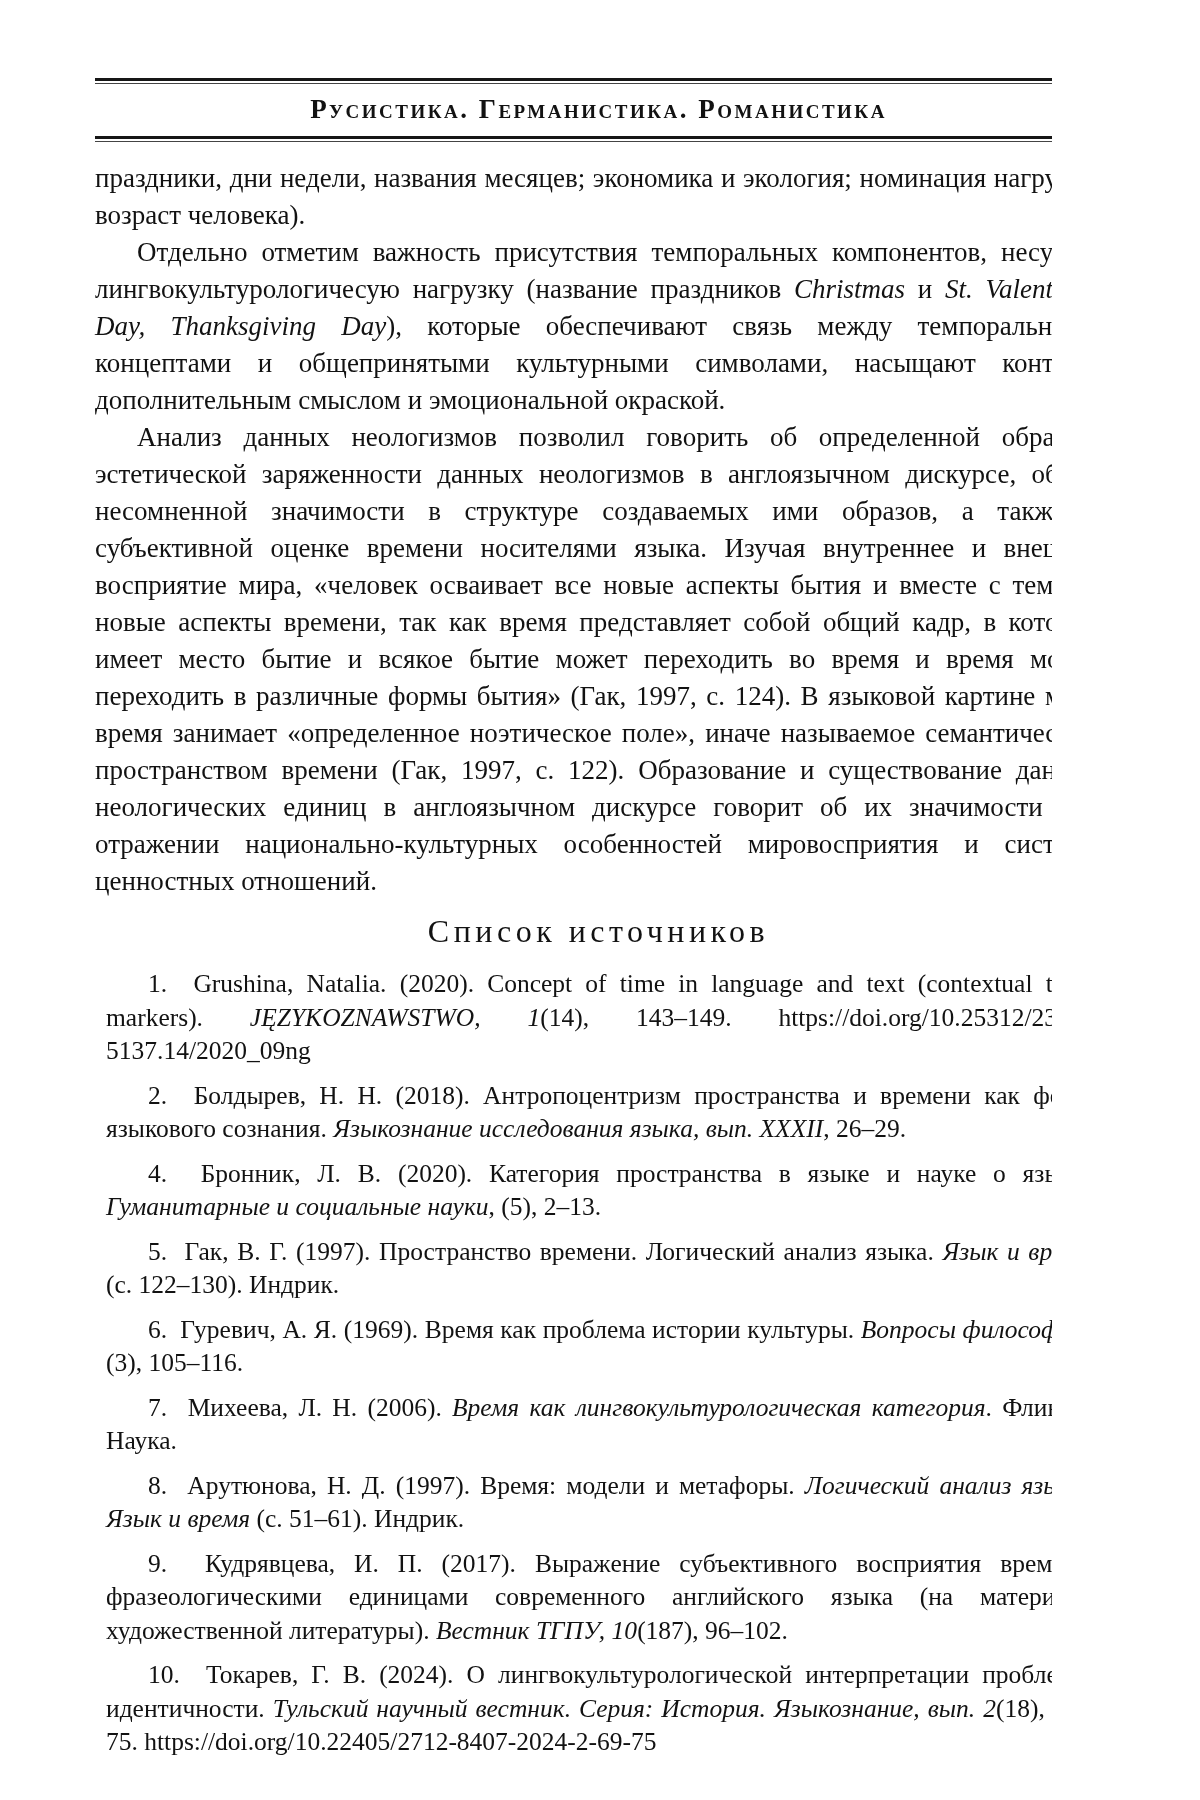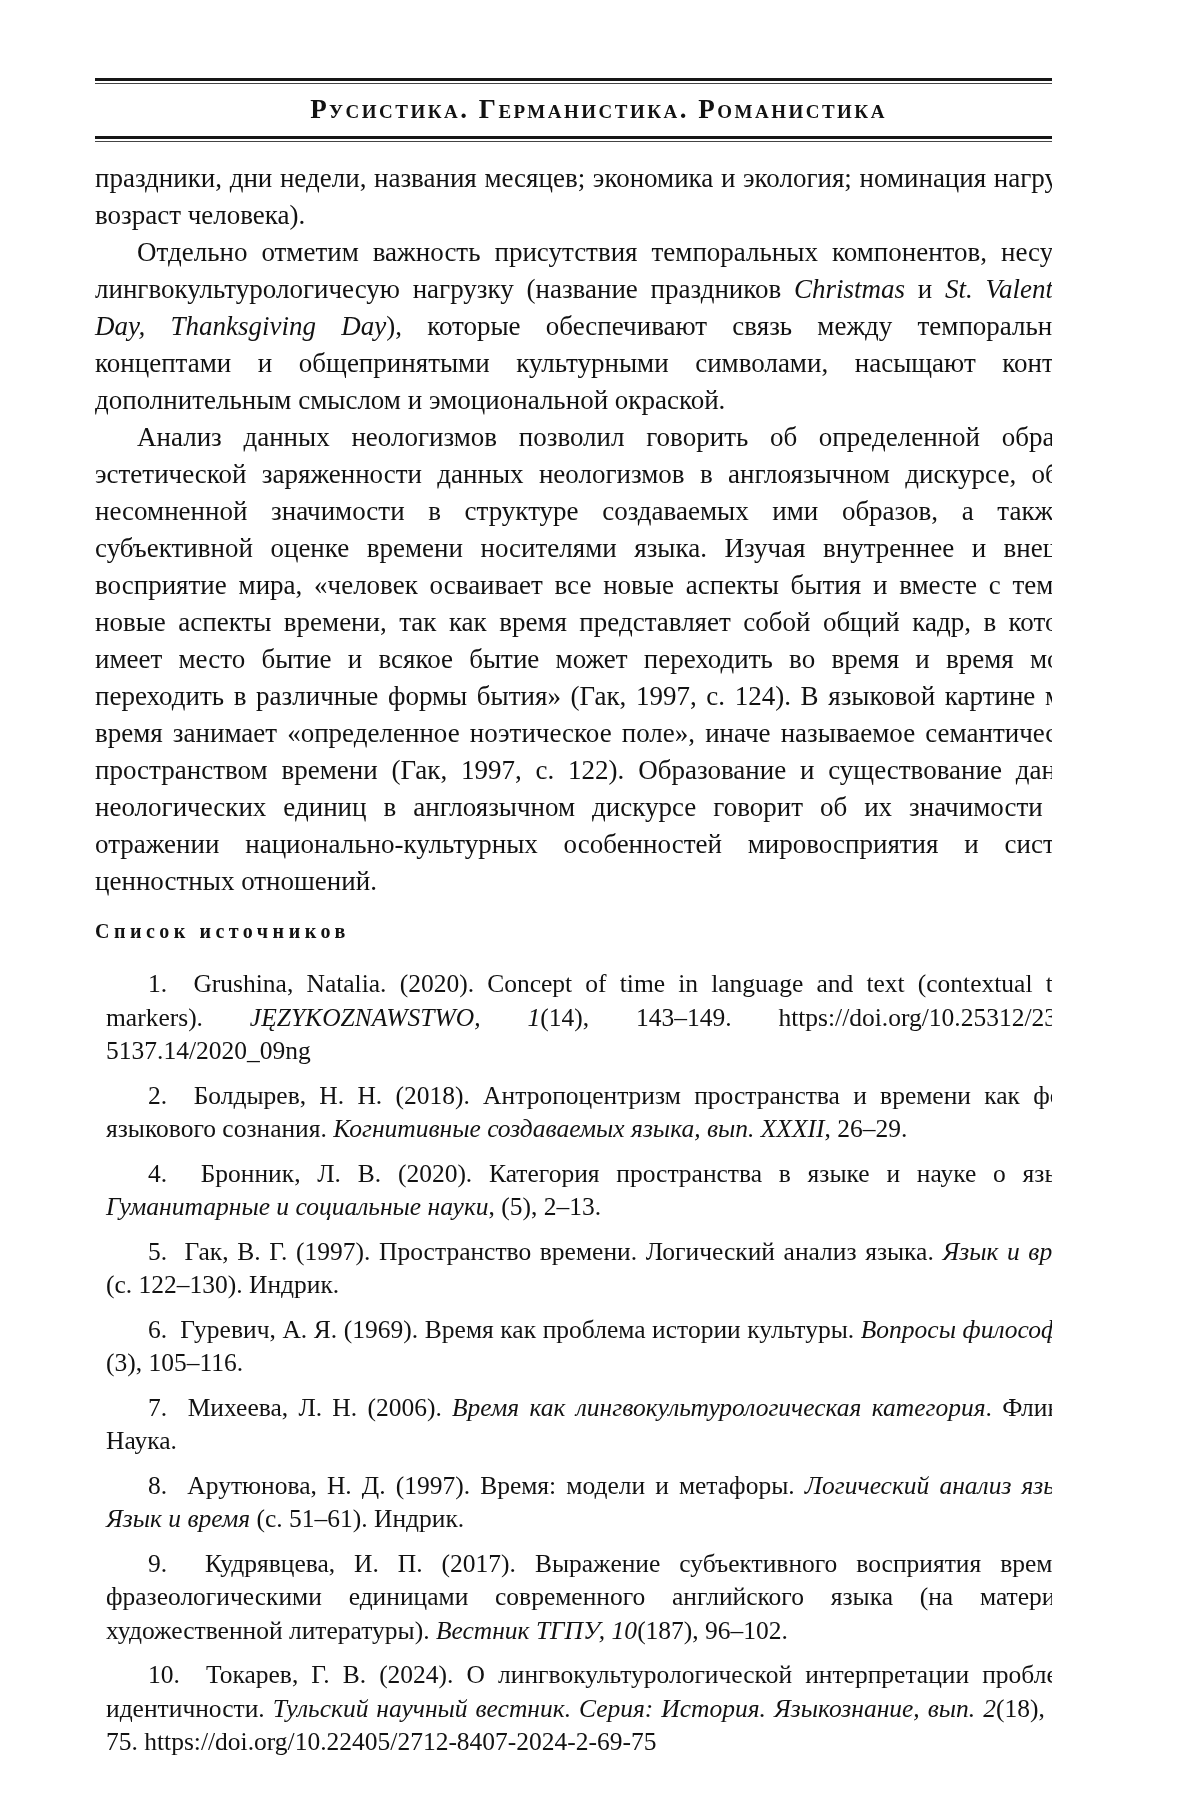--- a/index.html
+++ b/index.html
@@ -35,23 +35,23 @@
   .body-p {
     margin: 0;
     font-size: 27px; line-height: 37px;
     text-align: justify;
     text-indent: 42px;
   }
   .body-p.no-indent { text-indent: 0; }
 
   .section-heading {
     margin: 16px 0 21px 0;
-    text-align: left;
-    font-weight: bold;
-    font-size: 20px; line-height: 30px;
+    text-align: center;
+    font-weight: normal;
+    font-size: 32px; line-height: 30px;
     letter-spacing: 4.5px;
   }
 
   .ref-p {
     margin: 11px;
     font-size: 25.5px; line-height: 33.5px;
     text-align: justify;
     text-indent: 42px;
   }
 
@@ -80,21 +80,21 @@
 
     <main>
       <p class="body-p no-indent"><span>праздники, дни недели, названия месяцев; экономика и экология; номинация нагрузку; возраст человека).</span></p>
       <p class="body-p"><span>Отдельно отметим важность присутствия темпоральных компонентов, несущих лингвокультурологичесую нагрузку (название праздников </span><span class="it">Christmas</span><span> и </span><span class="it">St. Valentine’s Day, Thanksgiving Day</span><span>), которые обеспечивают связь между темпоральными концептами и общепринятыми культурными символами, насыщают контекст дополнительным смыслом и эмоциональной окраской.</span></p>
       <p class="body-p"><span>Анализ данных неологизмов позволил говорить об определенной образно-эстетической заряженности данных неологизмов в англоязычном дискурсе, об их несомненной значимости в структуре создаваемых ими образов, а также о субъективной оценке времени носителями языка. Изучая внутреннее и внешнее восприятие мира, «человек осваивает все новые аспекты бытия и вместе с тем все новые аспекты времени, так как время представляет собой общий кадр, в котором имеет место бытие и всякое бытие может переходить во время и время может переходить в различные формы бытия» (Гак, 1997, с. 124). В языковой картине мира время занимает «определенное ноэтическое поле», иначе называемое семантическим пространством времени (Гак, 1997, с. 122). Образование и существование данных неологических единиц в англоязычном дискурсе говорит об их значимости при отражении национально-культурных особенностей мировосприятия и системы ценностных отношений.</span></p>
 
       <h2 class="section-heading">Список источников</h2>
 
       <section>
         <p class="ref-p"><span>1.&nbsp; Grushina, Natalia. (2020). Concept of time in language and text (contextual time markers). </span><span class="it">JĘZYKOZNAWSTWO, 1</span><span>(14), 143–149. https://doi.org/10.25312/2391-5137.14/2020_09ng</span></p>
-        <p class="ref-p"><span>2.&nbsp; Болдырев, Н. Н. (2018). Антропоцентризм пространства и времени как форм языкового сознания. </span><span class="it">Когнитивные создаваемых языка, вып. XXXII</span><span>, 26–29.</span></p>
+        <p class="ref-p"><span>2.&nbsp; Болдырев, Н. Н. (2018). Антропоцентризм пространства и времени как форм языкового сознания. </span><span class="it">Языкознание исследования языка, вып. XXXII</span><span>, 26–29.</span></p>
         <p class="ref-p"><span>4.&nbsp; Бронник, Л. В. (2020). Категория пространства в языке и науке о языке. </span><span class="it">Гуманитарные и социальные науки</span><span>, (5), 2–13.</span></p>
         <p class="ref-p"><span>5.&nbsp; Гак, В. Г. (1997). Пространство времени. Логический анализ языка. </span><span class="it">Язык и время</span><span> (с. 122–130). Индрик.</span></p>
         <p class="ref-p"><span>6.&nbsp; Гуревич, А. Я. (1969). Время как проблема истории культуры. </span><span class="it">Вопросы философии</span><span>, (3), 105–116.</span></p>
         <p class="ref-p"><span>7.&nbsp; Михеева, Л. Н. (2006). </span><span class="it">Время как лингвокультурологическая категория</span><span>. Флинта: Наука.</span></p>
         <p class="ref-p"><span>8.&nbsp; Арутюнова, Н. Д. (1997). Время: модели и метафоры. </span><span class="it">Логический анализ языка. Язык и время</span><span> (с. 51–61). Индрик.</span></p>
         <p class="ref-p"><span>9.&nbsp; Кудрявцева, И. П. (2017). Выражение субъективного восприятия времени фразеологическими единицами современного английского языка (на материале художественной литературы). </span><span class="it">Вестник ТГПУ, 10</span><span>(187), 96–102.</span></p>
         <p class="ref-p"><span>10.&nbsp; Токарев, Г. В. (2024). О лингвокультурологической интерпретации проблемы идентичности. </span><span class="it">Тульский научный вестник. Серия: История. Языкознание, вып. 2</span><span>(18), 69–75. https://doi.org/10.22405/2712-8407-2024-2-69-75</span></p>
       </section>
     </main>
 

